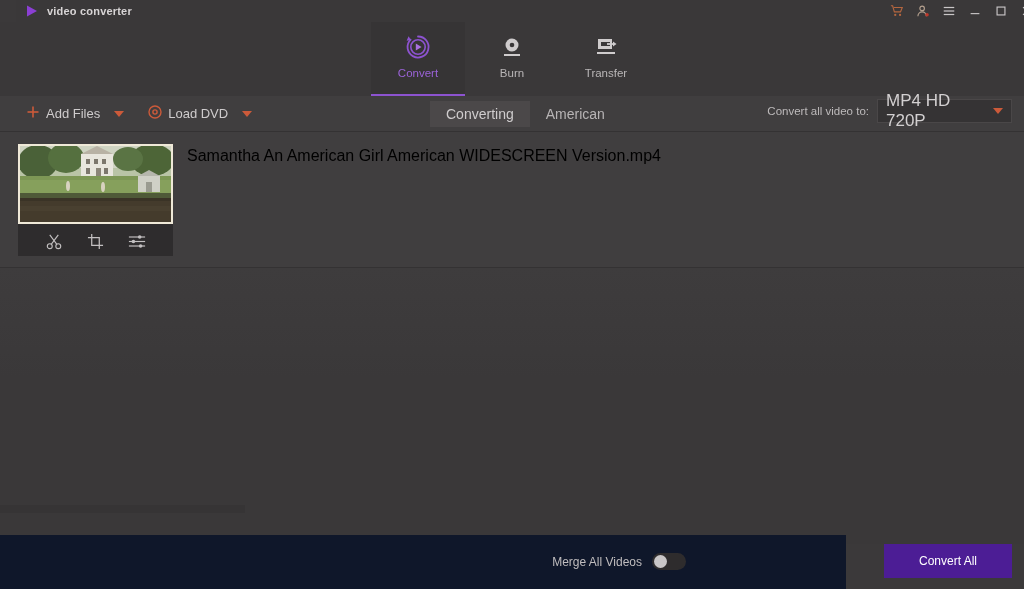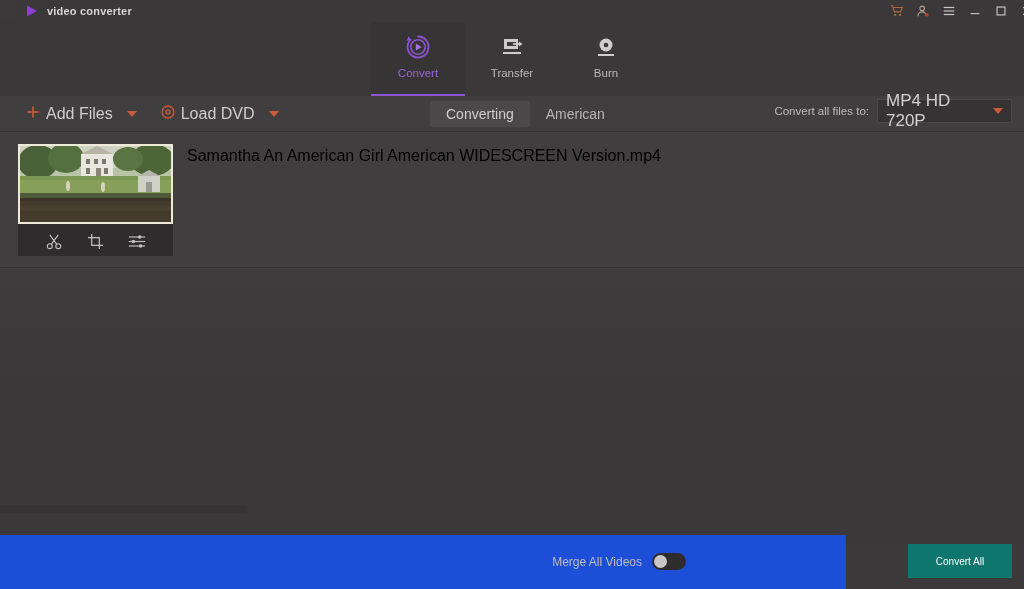--- a/index.html
+++ b/index.html
@@ -42,21 +42,21 @@
     content: ""; position: absolute; left: 0; bottom: 0; width: 100%; height: 2px; background: #8d53d0;
   }
 
   
   .toolbar {
     position: absolute; left: 0; top: 96px; width: 1024px; height: 36px;
     background: #403e3f; display: flex; align-items: center;
     border-bottom: 1px solid #343233;
   }
   .tb-btn { display: flex; align-items: center; gap: 6px; cursor: pointer; }
-  .tb-btn .lbl { font-size: 16px; color: #cfcccd; }
+  .tb-btn .lbl { font-size: 13px; color: #cfcccd; }
   .caret-o { width: 0; height: 0; border-left: 5px solid transparent; border-right: 5px solid transparent; border-top: 6px solid #cc5a3a; }
   .tb-gap1 { margin-left: 26px; }
   .tb-gap2 { margin-left: 14px; }
   .tb-gap3 { margin-left: 24px; }
   .tb-gap4 { margin-left: 14px; }
 
   .segs { position: absolute; left: 430px; top: 101px; display: flex; }
   .seg {
     height: 26px; padding: 0 16px; display: flex; align-items: center; justify-content: center;
     font-size: 14px; color: #b7b4b5; background: transparent; cursor: pointer;
@@ -121,29 +121,29 @@
   }
   .strip { position: absolute; left: 0; top: 237px; width: 245px; height: 8px; background: #363435; }
   .watermark {
     position: absolute; left: 0; top: 484px; width: 1024px; text-align: center;
     font-size: 72px; font-weight: bold; color: #6e6b6c; letter-spacing: -1px;
     font-family: "Liberation Sans", sans-serif; user-select: none;
   }
 
   
   .bottombar {
-    position: absolute; left: 0; top: 535px; width: 846px; height: 54px; background: #1d4ed8;
+    position: absolute; left: 0; top: 535px; width: 846px; height: 54px; background: #0f172a;
   }
   .merge { position: absolute; right: 160px; top: 18px; display: flex; align-items: center; gap: 10px; }
   .merge .mlbl { font-size: 12px; color: #c0bdbe; }
   .toggle { width: 34px; height: 17px; border-radius: 9px; background: #2e2c2d; position: relative; cursor: pointer; }
   .toggle .knob { position: absolute; left: 2px; top: 2px; width: 13px; height: 13px; border-radius: 50%; background: #c9c6c7; }
   .convert-all-btn {
-    position: absolute; right: 12px; top: 544px; width: 104px; height: 34px;
-    background: #0f766e; color: #ffffff; font-size: 10px;
+    position: absolute; right: 12px; top: 544px; width: 128px; height: 34px;
+    background: #4c1d95; color: #ffffff; font-size: 12px;
     display: flex; align-items: center; justify-content: center; cursor: pointer;
   }
 </style>
 </head>
 <body>
 
 <div class="app">
 
   <div class="titlebar">
     <div class="brand">
@@ -206,45 +206,45 @@
         <svg width="30" height="30" viewBox="0 0 30 30">
           <path d="M15 4.5a10.5 10.5 0 1 1-7.4 3.1" fill="none" stroke="#8d53d0" stroke-width="1.8" stroke-linecap="round"></path>
           <path d="M5.6 4.2l2.4 3.9-4.4.7" fill="#8d53d0"></path>
           <circle cx="15" cy="15" r="7.2" fill="none" stroke="#8d53d0" stroke-width="1.6"></circle>
           <path d="M12.8 11.6 L18.6 15 L12.8 18.4 Z" fill="#a970e0"></path>
         </svg>
       </span>
       <span class="nlbl">Convert</span>
     </div>
 
+
+    <div class="nav-item">
+      <span class="nico">
+        <svg width="30" height="30" viewBox="0 0 30 30">
+          <circle cx="15" cy="13" r="6.5" fill="#cfcccd"></circle>
+          <circle cx="15" cy="13" r="2.3" fill="#3a3839"></circle>
+          <line x1="7" y1="23" x2="23" y2="23" stroke="#cfcccd" stroke-width="2"></line>
+        </svg>
+      </span>
+      <span class="nlbl">Burn</span>
+    </div>
 
     <div class="nav-item">
       <span class="nico">
         <svg width="30" height="30" viewBox="0 0 30 30">
           <rect x="7" y="7" width="14" height="10" fill="#cfcccd"></rect>
           <rect x="10" y="10" width="9" height="4" fill="#3a3839"></rect>
           <line x1="16" y1="12" x2="24" y2="12" stroke="#cfcccd" stroke-width="1.8"></line>
           <path d="M22 9.5 L25.5 12 L22 14.5 Z" fill="#cfcccd"></path>
           <line x1="6" y1="21" x2="24" y2="21" stroke="#cfcccd" stroke-width="2"></line>
         </svg>
       </span>
       <span class="nlbl">Transfer</span>
     </div>
 
-    <div class="nav-item">
-      <span class="nico">
-        <svg width="30" height="30" viewBox="0 0 30 30">
-          <circle cx="15" cy="13" r="6.5" fill="#cfcccd"></circle>
-          <circle cx="15" cy="13" r="2.3" fill="#3a3839"></circle>
-          <line x1="7" y1="23" x2="23" y2="23" stroke="#cfcccd" stroke-width="2"></line>
-        </svg>
-      </span>
-      <span class="nlbl">Burn</span>
-    </div>
-
 
   </div>
 
   <div class="toolbar">
 
     <div class="tb-btn tb-gap1">
       <span>
         <svg width="14" height="14" viewBox="0 0 14 14">
             <g stroke="#cc5a3a" stroke-width="1.6">
               <line x1="7" y1="1.5" x2="7" y2="12.5"></line>
@@ -268,21 +268,21 @@
     <span class="caret-o tb-gap4"></span>
 
   </div>
 
   <div class="segs">
     <div class="seg active">Converting</div>
     <div class="seg">American</div>
   </div>
 
   <div class="convert-all-to">
-    <span class="cat-label">Convert all files to:</span>
+    <span class="cat-label">Convert all video to:</span>
     <div class="cat-select">
       <span class="val">MP4 HD 720P</span>
       <span class="caret-o"></span>
     </div>
   </div>
 
   <div class="filerow">
 
     <div class="thumb-wrap">
       <div class="thumb">

